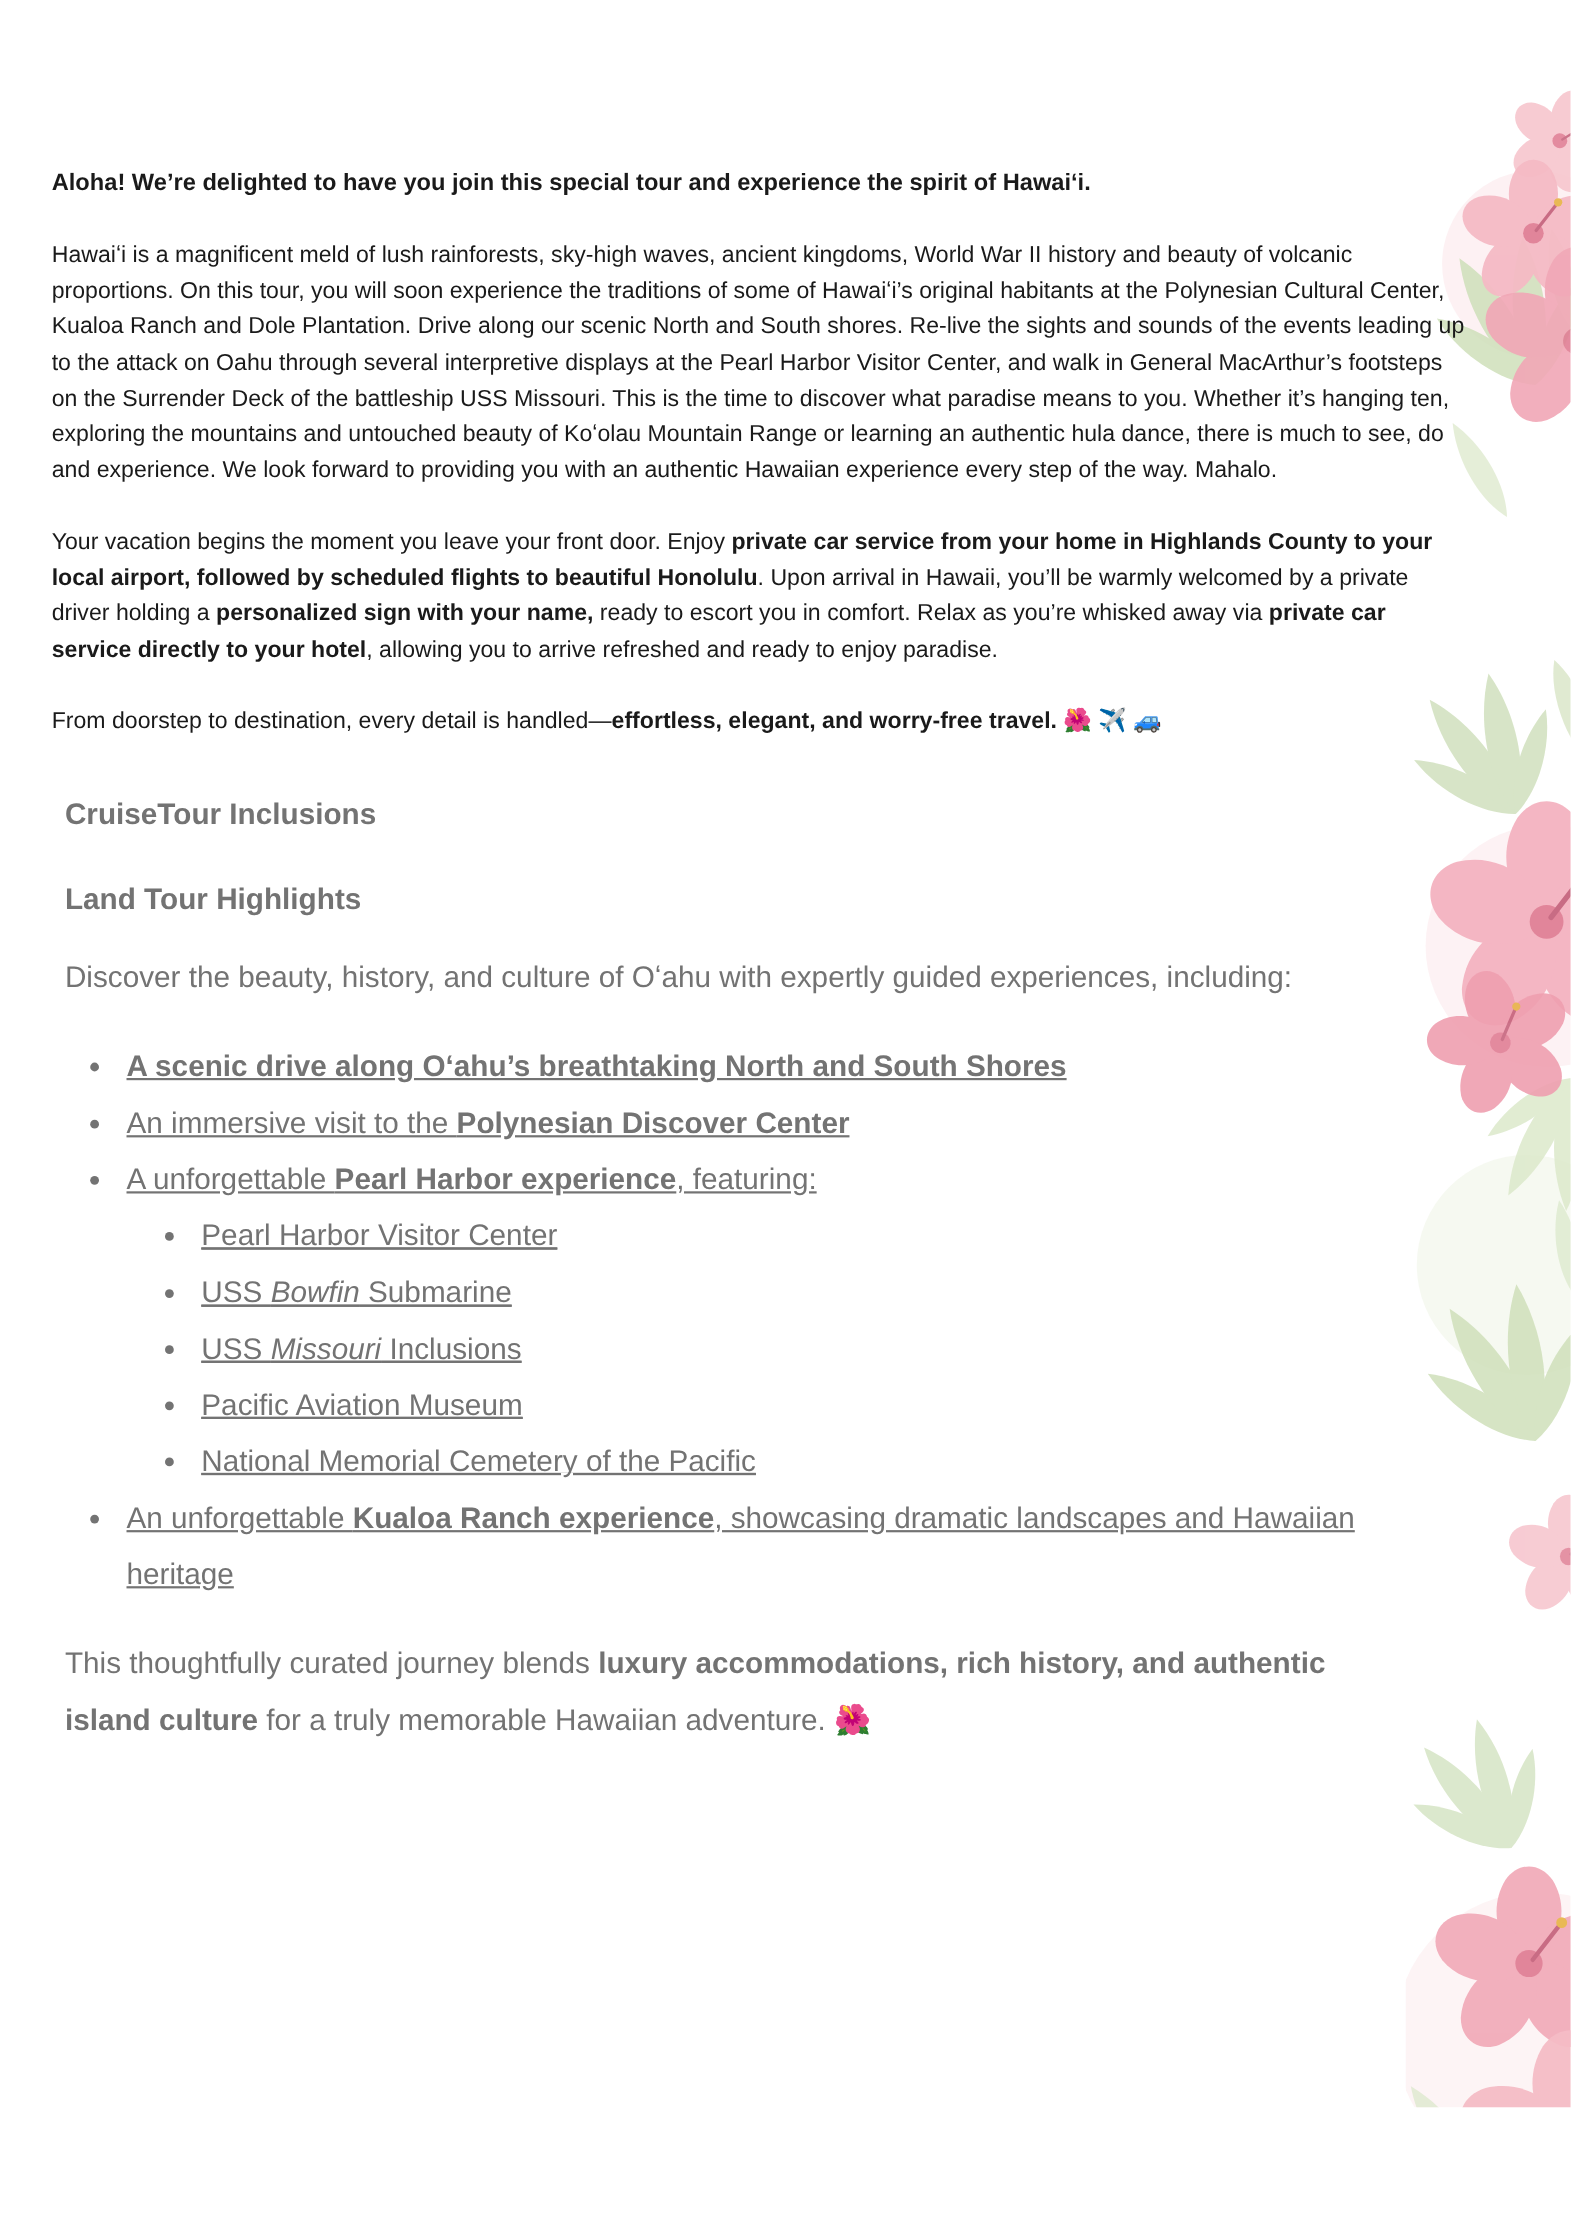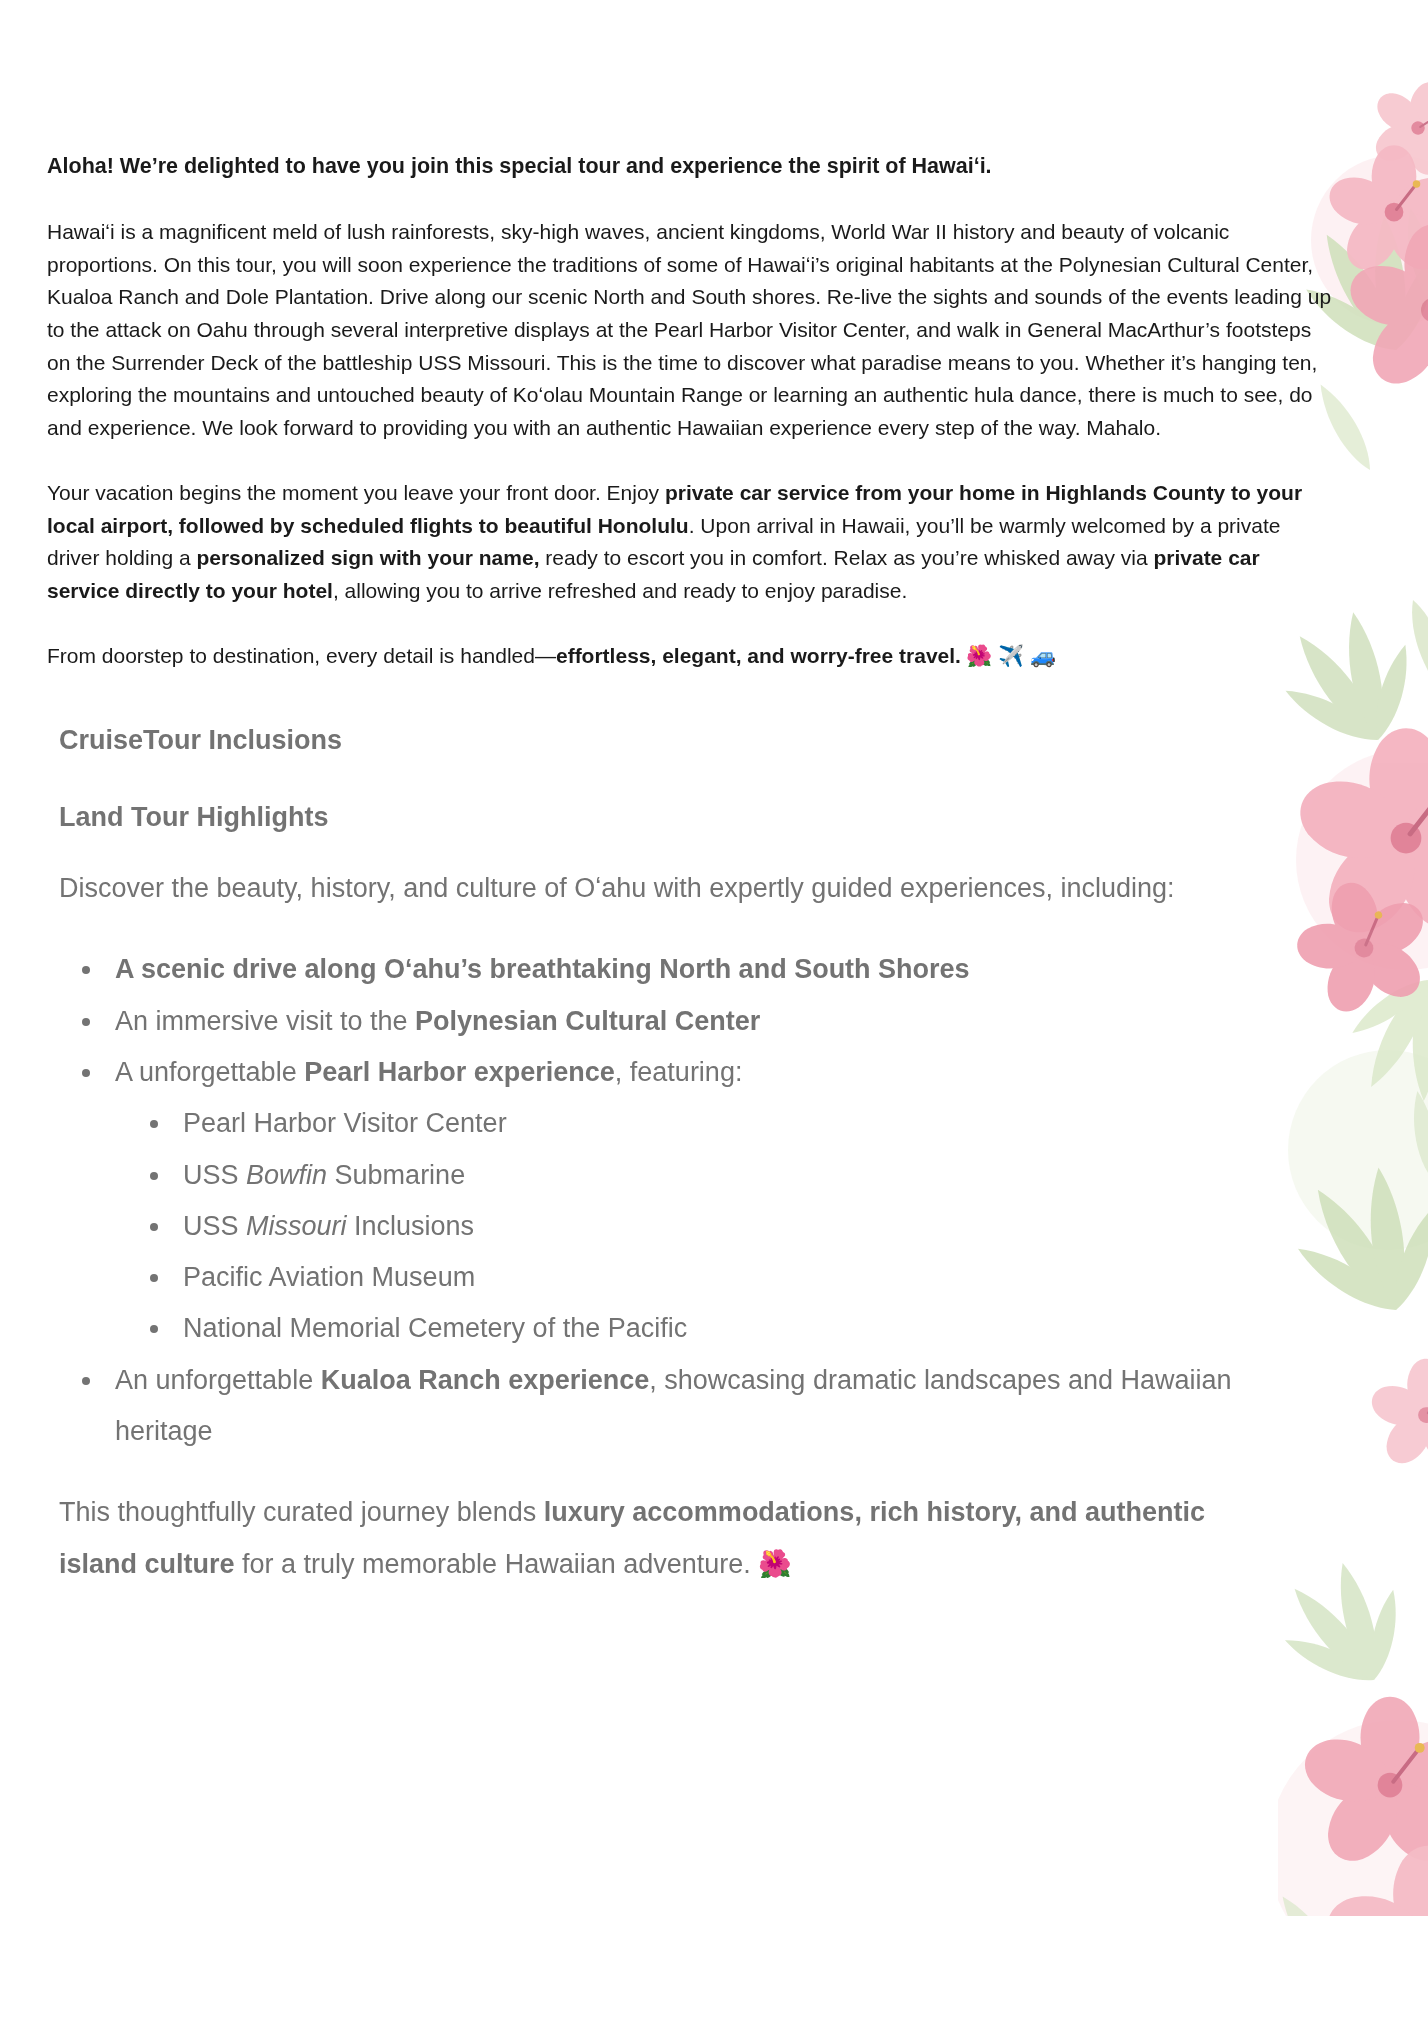--- a/index.html
+++ b/index.html
@@ -55,21 +55,21 @@
     margin: 42px 0 28px 0;
   }
   .tour-body .body-heading:first-child { margin-top: 0; }
   .body-para { margin: 28px 0; }
 
   .bullet-list {
     list-style: disc;
     margin: 30px 0;
     padding-left: 46px;
   }
-  .bullet { padding-left: 10px; }
+  .bullet { padding-left: 10px; text-decoration: underline; }
   .bullet-list.sub {
     margin: 0;
     padding-left: 58px;
   }
   .emoji { font-style: normal; }
 </style>
 </head>
 <body>
 
 <div class="page">
@@ -140,21 +140,21 @@
       <h3 class="body-heading">CruiseTour Inclusions</h3>
 
       <h3 class="body-heading">Land Tour Highlights</h3>
       <p class="body-para">Discover the beauty, history, and culture of Oʻahu with expertly guided experiences, including:</p>
 
       <ul class="bullet-list">
         <li class="bullet">
           <span><span style="font-weight: 700;">A scenic drive along Oʻahu’s breathtaking North and South Shores</span></span>
         </li>
         <li class="bullet">
-          <span><span>An immersive visit to the </span><span style="font-weight: 700;">Polynesian Cultural Center</span></span>
+          <span><span>An immersive visit to the </span><span style="font-weight: 700;">Polynesian Discover Center</span></span>
         </li>
         <li class="bullet">
           <span><span>A unforgettable </span><span style="font-weight: 700;">Pearl Harbor experience</span><span>, featuring:</span></span>
           <ul class="bullet-list sub">
             <li class="bullet">
               <span><span>Pearl Harbor Visitor Center</span></span>
             </li>
             <li class="bullet">
               <span><span>USS </span><span style="font-style: italic;">Bowfin</span><span> Submarine</span></span>
             </li>

